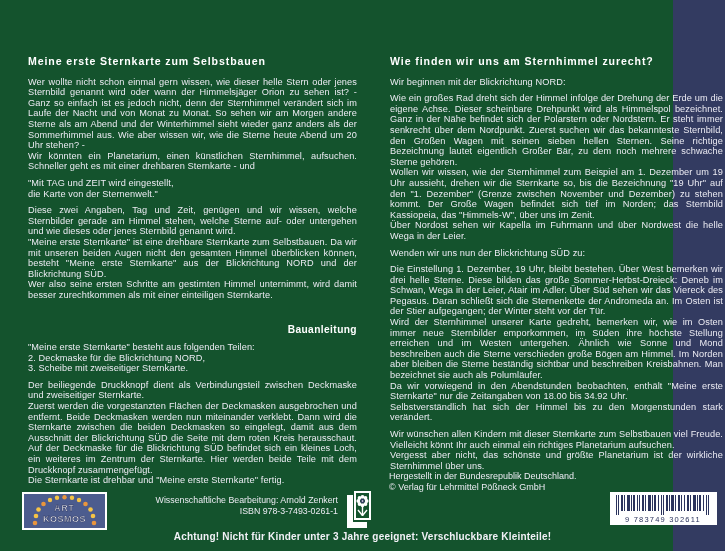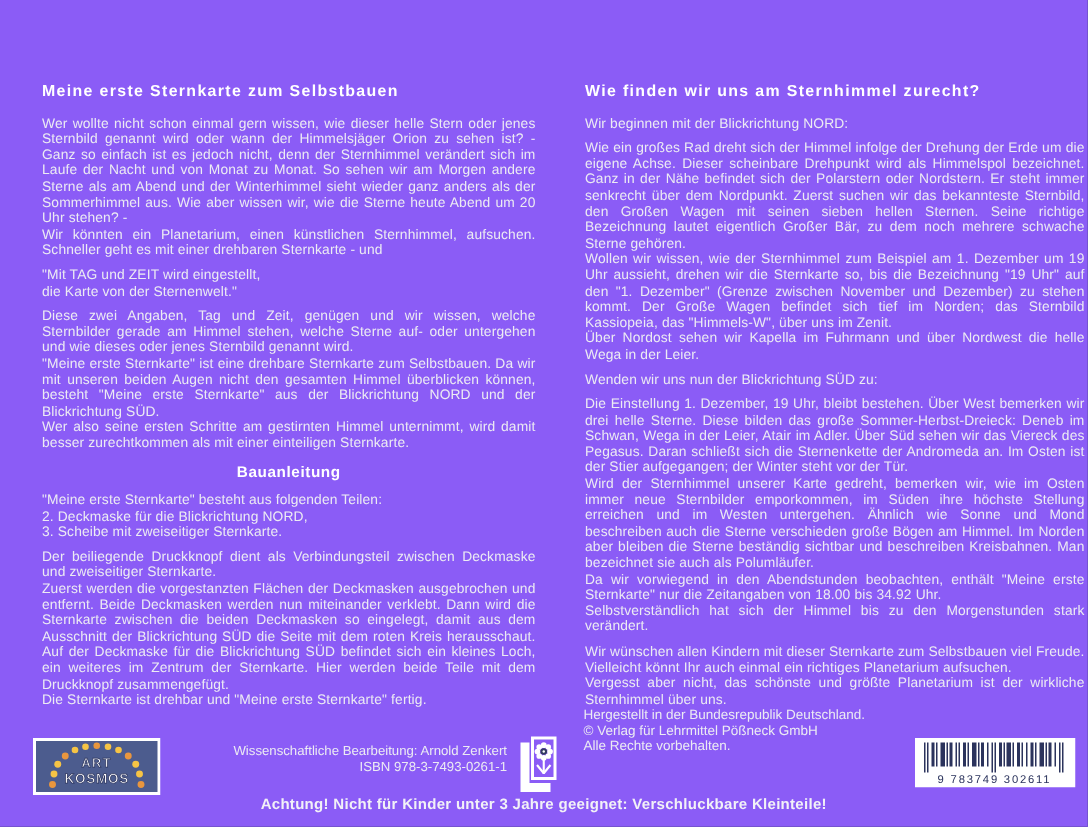--- a/index.html
+++ b/index.html
@@ -3,26 +3,26 @@
 <meta charset="utf-8">
 <style>
   html,body{margin:0;padding:0;}
   body{
     width:725px;height:551px;
     background:#333b61;
     font-family:"Liberation Sans", sans-serif;
     color:#ecebf3;
     overflow:hidden;
   }
-  .page{position:relative;width:725px;height:551px;background:#8b5cf6;}
+  .page{position:relative;width:673px;height:551px;background:#14532d;}
   .col{position:absolute;top:56px;text-align:justify;font-size:9.2px;line-height:10.6px;letter-spacing:.1px;}
   .col-left{left:28px;width:329px;}
   .col-right{left:390px;width:333px;}
   .col h1{font-size:10.6px;font-weight:bold;color:#ffffff;letter-spacing:.9px;margin:0 0 10px 0;text-align:left;}
-  .col h2{font-size:10.2px;font-weight:bold;color:#ffffff;letter-spacing:.4px;margin:11px 0 6px 0;text-align:center;}
+  .col h2{font-size:10.2px;font-weight:bold;color:#ffffff;letter-spacing:.4px;margin:25px 0 6px 0;text-align:right;}
   .col p{margin:0;}
   .col p.gap{margin-top:6px;}
   .quote{text-align:left;}
   .footer-credits{position:absolute;left:124px;top:495px;width:214px;text-align:right;font-size:8.8px;line-height:10.6px;}
   .footer-made{position:absolute;left:389px;top:471px;width:230px;text-align:left;font-size:9px;line-height:10.6px;}
   .art-logo{position:absolute;left:22px;top:492px;}
   .lehrmittel{position:absolute;left:344px;top:490px;}
   .barcode{position:absolute;left:610px;top:492px;}
   .warning{position:absolute;left:0;top:531px;width:725px;text-align:center;
            font-size:10px;font-weight:bold;color:#f2f1f7;letter-spacing:.2px;}
@@ -110,21 +110,20 @@
       <circle cx="18.5" cy="11" r="2.2" fill="#333b61"></circle>
       <circle cx="18.5" cy="11" r="0.8" fill="#ffffff"></circle>
       <path d="M18.5,15.5 L18.5,26" stroke="#ffffff" stroke-width="1.4" fill="none"></path>
       <path d="M14,20 L18.5,25.5 M23,20 L18.5,25.5" stroke="#ffffff" stroke-width="1.4" fill="none"></path>
     </svg>
   </div>
 
   <div class="footer-made">
     <div>Hergestellt in der Bundesrepublik Deutschland.</div>
     <div>© Verlag für Lehrmittel Pößneck GmbH</div>
-    <div>Alle Rechte vorbehalten.</div>
   </div>
 
   <div class="barcode">
     <svg width="107" height="33" viewBox="0 0 107 33">
       <rect x="0" y="0" width="107" height="33" fill="#ffffff"></rect>
       <g fill="#2b335c">
         <rect x="6" y="3" width="1" height="20"></rect>
           <rect x="8" y="3" width="1" height="20"></rect>
         <rect x="11" y="3" width="2" height="16"></rect>
           <rect x="14" y="3" width="1" height="16"></rect>

